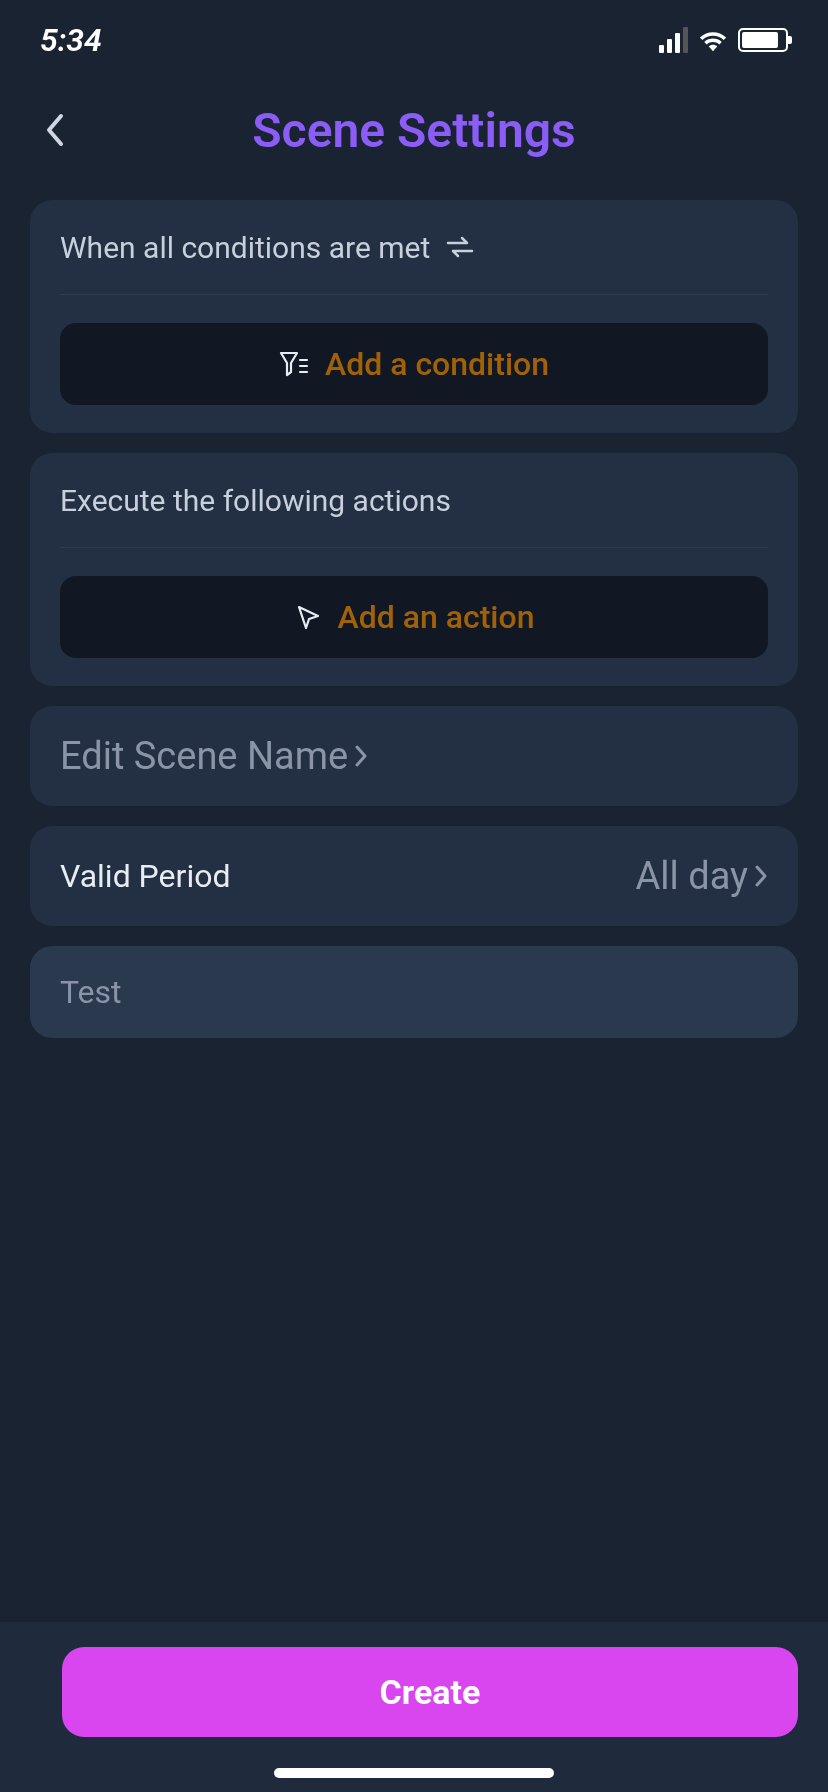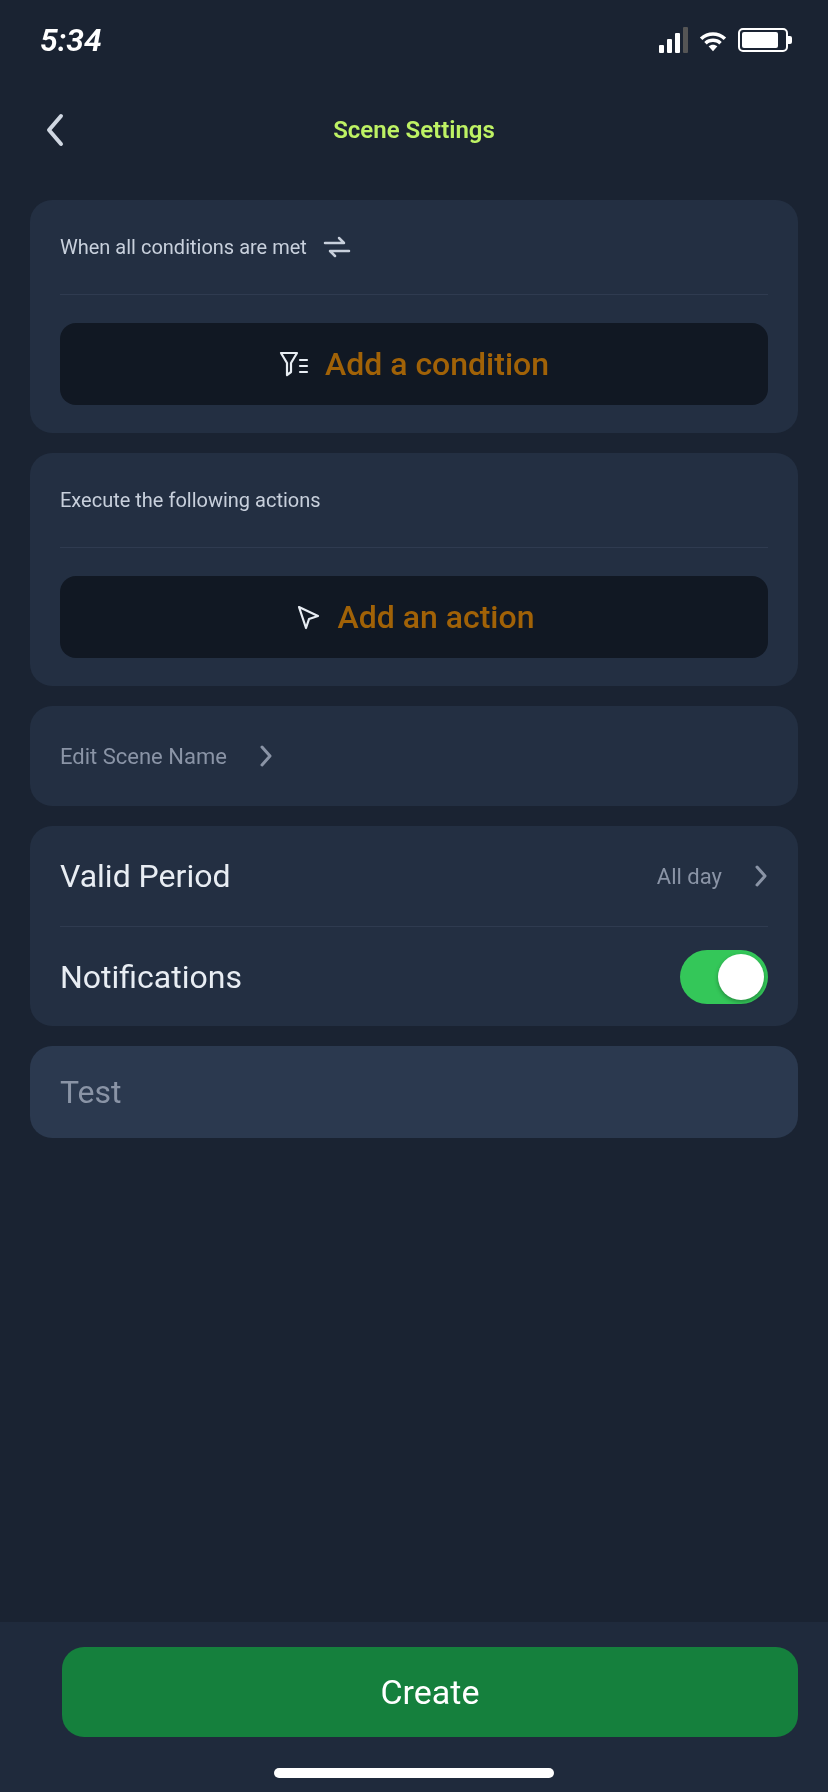--- a/index.html
+++ b/index.html
@@ -86,23 +86,23 @@
     width: 50px;
     height: 50px;
     display:flex;
     align-items:center;
     justify-content:center;
   }
   .nav-title {
     position:absolute;
     left:50%;
     transform:translateX(-50%);
-    font-size: 24px;
+    font-size: 48px;
     font-weight: 600;
-    color: #bef264;
+    color: #8b5cf6;
   }
 
   
   .content {
     flex: 1;
     padding: 20px 30px 0 30px;
     display:flex;
     flex-direction:column;
     gap: 20px;
   }
@@ -111,21 +111,21 @@
     background: #232f42;
     border-radius: 22px;
     padding: 0 30px;
   }
 
   .card-header {
     height: 95px;
     display:flex;
     align-items:center;
     gap: 15px;
-    font-size: 20px;
+    font-size: 30px;
     color: #c8d0dc;
     border-bottom: 1px solid #2f3b50;
   }
   .card-header .swap-icon {
     display:inline-flex;
   }
 
   .card-body {
     padding: 28px 0;
   }
@@ -153,23 +153,23 @@
   }
   .row + .row {
     border-top: 1px solid #2f3b50;
   }
   .row-label {
     color: #e8edf3;
   }
   .row-right {
     display:flex;
     align-items:center;
-    gap: 32px;
+    gap: 6px;
     color: #8a94a6;
-    font-size: 22px;
+    font-size: 38px;
   }
 
   .chevron {
     display:inline-flex;
   }
 
   
   .toggle {
     width: 88px;
     height: 54px;
@@ -199,28 +199,28 @@
     font-size: 32px;
     color: #8a94a6;
   }
 
   
   .footer {
     padding: 25px 30px 55px 30px;
     background: #1f2a3c;
   }
   .create-btn {
-    background: #15803d;
+    background: #d946ef;
     height: 90px;
     border-radius: 22px;
     display:flex;
     align-items:center;
     justify-content:center;
     font-size: 34px;
-    font-weight: 400;
+    font-weight: 700;
     color:#fff;
     margin-left:32px;
   }
 
   
   .home-indicator {
     position:absolute;
     bottom: 14px;
     left:50%;
     transform:translateX(-50%);
@@ -327,26 +327,20 @@
       <span class="row-label">Valid Period</span>
       <div class="row-right">
         <span>All day</span>
         <span class="chevron">
           <svg width="14" height="24" viewBox="0 0 14 24">
               <path d="M3 3 L11 12 L3 21" stroke="#8a94a6" stroke-width="3" fill="none" stroke-linecap="round" stroke-linejoin="round"></path>
             </svg>
         </span>
       </div>
     </div>
-    <div class="row">
-      <span class="row-label">Notifications</span>
-      <div class="toggle">
-        <div class="toggle-knob"></div>
-      </div>
-    </div>
   </div>
 
   <div class="test-card">
     <span>Test</span>
   </div>
 
 </div>
 
 <div class="footer">
   <div class="create-btn">

